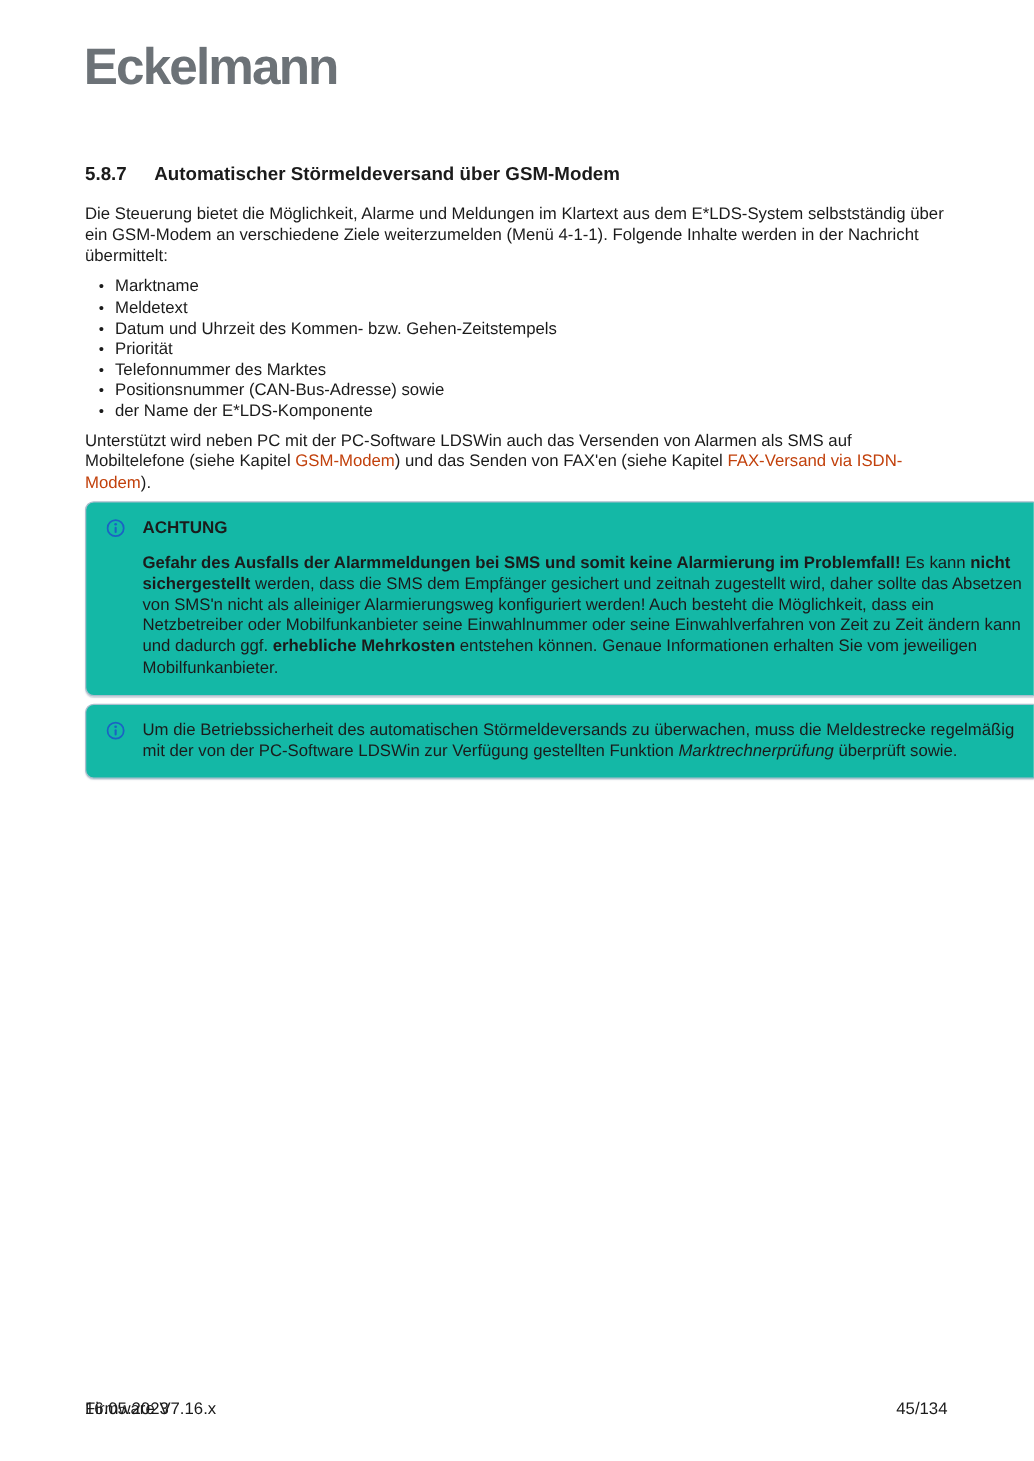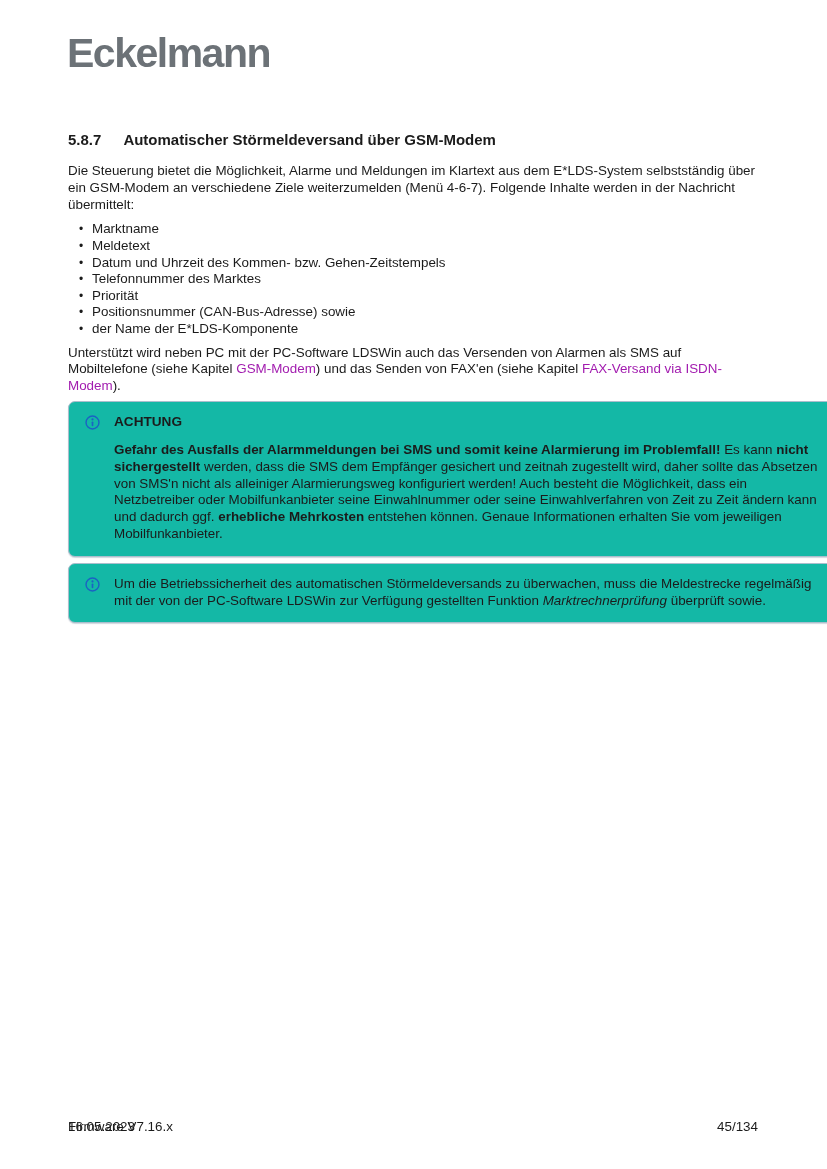--- a/index.html
+++ b/index.html
@@ -61,21 +61,21 @@
     content: "\2022";
     position: absolute;
     left: 11px;
     top: 0;
     font-size: 12px;
   }
 
   .seg-bold { font-weight: bold; }
   .seg-italic { font-style: italic; }
   a.seg-link, .seg-link {
-    color: #a21caf;
+    color: #c2410c;
     text-decoration: none;
     cursor: pointer;
   }
 
   .notice-box {
     border: 1px solid #abbecd;
     border-radius: 7px;
     background: #14b8a6;
     box-shadow: 0 1px 1px rgba(120, 140, 160, 0.35);
     display: grid;
@@ -117,28 +117,28 @@
 <div class="page">
 
   <div class="logo">Eckelmann</div>
 
   <div class="content">
 
     <h1 class="heading">
       <span class="num">5.8.7</span><span>Automatischer Störmeldeversand über GSM-Modem</span>
     </h1>
 
-    <p class="body-text">Die Steuerung bietet die Möglichkeit, Alarme und Meldungen im Klartext aus dem E*LDS-System selbstständig über ein GSM-Modem an verschiedene Ziele weiterzumelden (Menü 4-6-7). Folgende Inhalte werden in der Nachricht übermittelt:</p>
+    <p class="body-text">Die Steuerung bietet die Möglichkeit, Alarme und Meldungen im Klartext aus dem E*LDS-System selbstständig über ein GSM-Modem an verschiedene Ziele weiterzumelden (Menü 4-1-1). Folgende Inhalte werden in der Nachricht übermittelt:</p>
 
     <ul class="bullets">
       <li>Marktname</li>
       <li>Meldetext</li>
       <li>Datum und Uhrzeit des Kommen- bzw. Gehen-Zeitstempels</li>
+      <li>Priorität</li>
       <li>Telefonnummer des Marktes</li>
-      <li>Priorität</li>
       <li>Positionsnummer (CAN-Bus-Adresse) sowie</li>
       <li>der Name der E*LDS-Komponente</li>
     </ul>
 
     <p class="body-text mb6"><span class="seg-normal">Unterstützt wird neben PC mit der PC-Software LDSWin auch das Versenden von Alarmen als SMS auf Mobiltelefone (siehe Kapitel </span><a class="seg-link">GSM-Modem</a><span class="seg-normal">) und das Senden von FAX'en (siehe Kapitel </span><a class="seg-link">FAX-Versand via ISDN-Modem</a><span class="seg-normal">).</span></p>
 
     <div class="notice-box">
       <div class="notice-icon">
         <svg width="15" height="15" viewBox="0 0 16 16" aria-hidden="true">
           <circle cx="8" cy="8" r="6.9" fill="none" stroke="#1b62c4" stroke-width="1.5"></circle>

